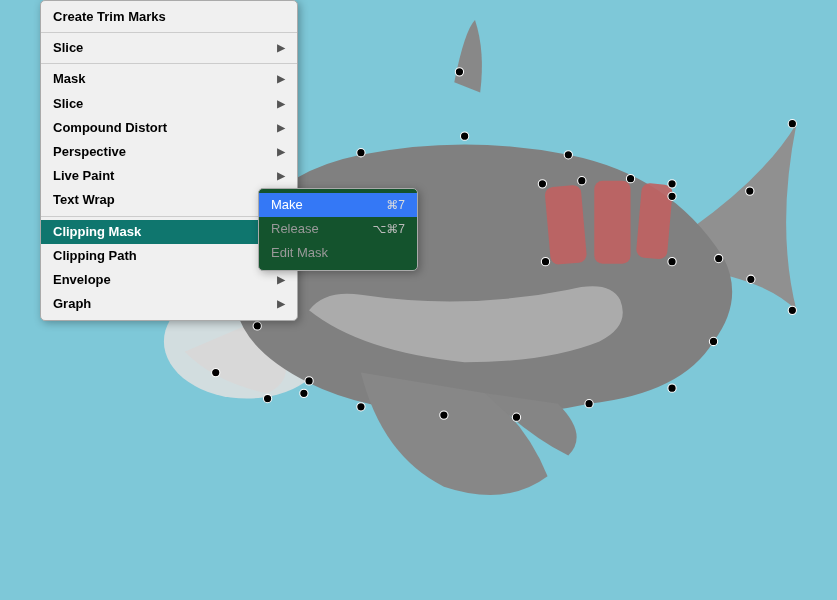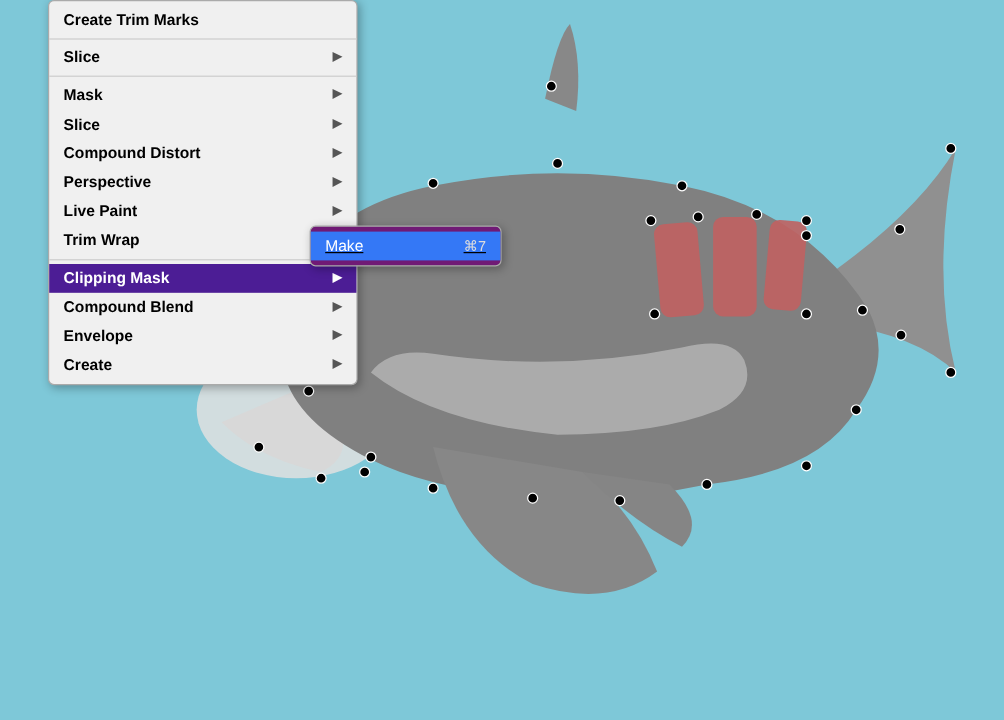--- a/index.html
+++ b/index.html
@@ -50,21 +50,21 @@
       justify-content: space-between;
       padding: 3px 12px 3px 12px;
       cursor: pointer;
       color: #000;
       line-height: 1.4;
       white-space: nowrap;
       font-weight: bold;
     }
 
     .menu-item.active {
-      background: #4c1d95;
+      background: #0f766e;
       color: white;
     }
 
     .menu-item .arrow {
       font-size: 10px;
       color: #555;
     }
 
     .menu-item.active .arrow {
       color: white;
@@ -75,27 +75,26 @@
       background: #ccc;
       margin: 3px 0;
     }
 
     
     #submenu-clipping {
       position: absolute;
       top: 188px;
       left: 258px;
       width: 160px;
-      background: #701a75;
+      background: #14532d;
       border: 1px solid #aaa;
       border-radius: 5px;
       box-shadow: 2px 2px 8px rgba(0,0,0,0.3);
       padding: 4px 0;
       z-index: 101;
-      text-decoration: underline;
     }
 
     .submenu-item {
       display: flex;
       align-items: center;
       justify-content: space-between;
       padding: 3px 12px;
       cursor: pointer;
       color: #000;
       line-height: 1.4;
@@ -224,43 +223,51 @@
   </div>
   <div class="menu-item">
     <span>Perspective</span>
     <span class="arrow">▶</span>
   </div>
   <div class="menu-item">
     <span>Live Paint</span>
     <span class="arrow">▶</span>
   </div>
   <div class="menu-item">
-    <span>Trim Wrap</span>
+    <span>Text Wrap</span>
     <span class="arrow">▶</span>
   </div>
 
   <div class="menu-separator"></div>
 
   <div class="menu-item active">
     <span>Clipping Mask</span>
     <span class="arrow">▶</span>
   </div>
   <div class="menu-item">
-    <span>Compound Blend</span>
+    <span>Clipping Path</span>
     <span class="arrow">▶</span>
   </div>
   <div class="menu-item">
     <span>Envelope</span>
     <span class="arrow">▶</span>
   </div>
   <div class="menu-item">
-    <span>Create</span>
+    <span>Graph</span>
     <span class="arrow">▶</span>
   </div>
 
 </div>
 
 <div id="submenu-clipping">
   <div class="submenu-item highlighted">
     <span>Make</span>
     <span class="shortcut">⌘7</span>
   </div>
+  <div class="submenu-item disabled">
+    <span>Release</span>
+    <span class="shortcut">⌥⌘7</span>
+  </div>
+  <div class="submenu-item disabled">
+    <span>Edit Mask</span>
+    <span class="shortcut"></span>
+  </div>
 </div>
 
 </body></html>

